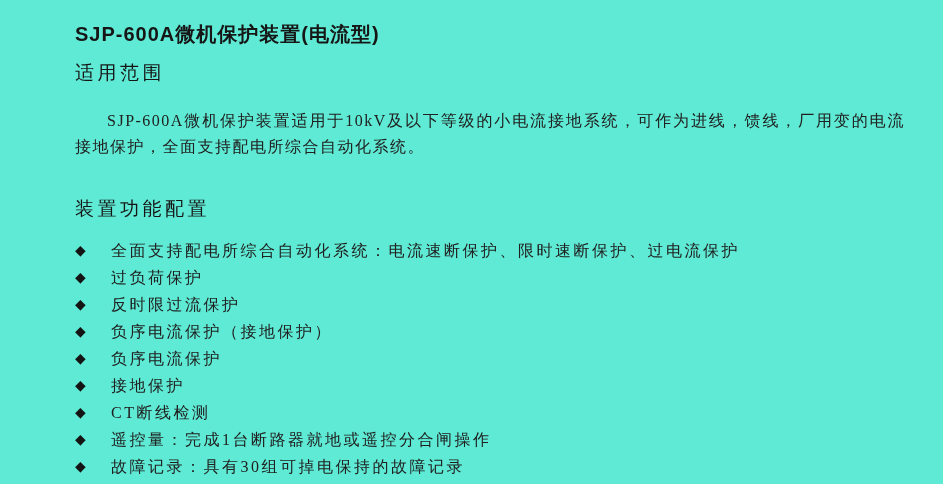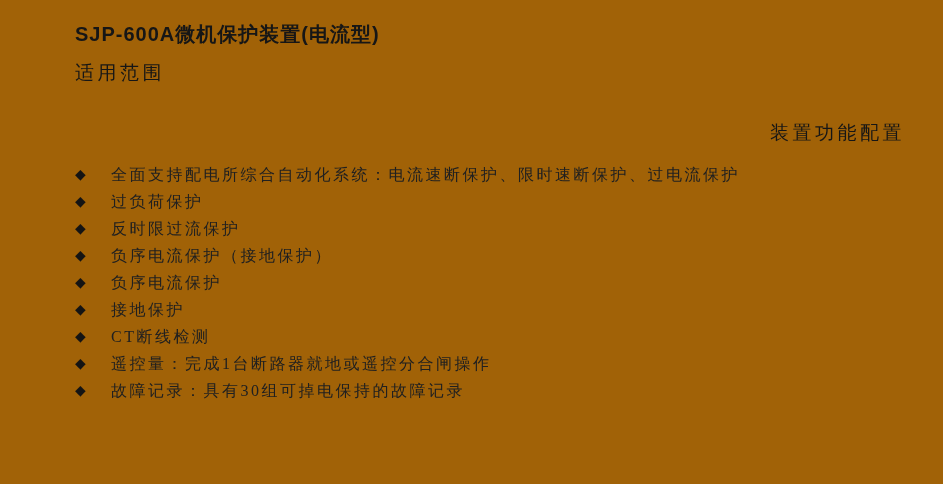--- a/index.html
+++ b/index.html
@@ -6,21 +6,21 @@
     margin: 0;
     padding: 0;
     background: #ffffff;
     overflow: hidden;
   }
   .page {
     position: relative;
     width: 943px;
     height: 484px;
     box-sizing: border-box;
-    background: #a16207;
+    background: #5eead4;
     color: #1a1a1a;
     padding: 14px 38px 0 75px;
     font-family: "Liberation Serif", "DejaVu Serif", serif;
   }
   .doc-title {
     margin: 8px 0 0 0;
     font-family: "Liberation Sans", "DejaVu Sans", sans-serif;
     font-weight: bold;
     font-size: 20px;
     line-height: 24px;
@@ -31,21 +31,20 @@
     margin: 16px 0 0 0;
     font-family: "Liberation Sans", "DejaVu Sans", sans-serif;
     font-weight: normal;
     font-size: 19px;
     line-height: 22px;
     letter-spacing: 3.5px;
     color: #161616;
   }
   .section-heading.features {
     margin-top: 38px;
-    text-align: right;
   }
   .scope-paragraph {
     margin: 24px 0 0 0;
     width: 830px;
     font-size: 16px;
     line-height: 26px;
     letter-spacing: 1.5px;
     text-indent: 32px;
     text-align: justify;
     color: #202020;
@@ -77,20 +76,21 @@
 </style>
 </head>
 <body>
 
 <div class="page">
 
   <h1 class="doc-title">SJP-600A微机保护装置(电流型)</h1>
 
   <h2 class="section-heading">适用范围</h2>
 
+  <p class="scope-paragraph">SJP-600A微机保护装置适用于10kV及以下等级的小电流接地系统，可作为进线，馈线，厂用变的电流接地保护，全面支持配电所综合自动化系统。</p>
 
   <h2 class="section-heading features">装置功能配置</h2>
 
   <ul class="features-list">
     <li class="feature-item">
       <span class="bullet">◆</span>
       <span class="feature-text">全面支持配电所综合自动化系统：电流速断保护、限时速断保护、过电流保护</span>
     </li>
     <li class="feature-item">
       <span class="bullet">◆</span>

